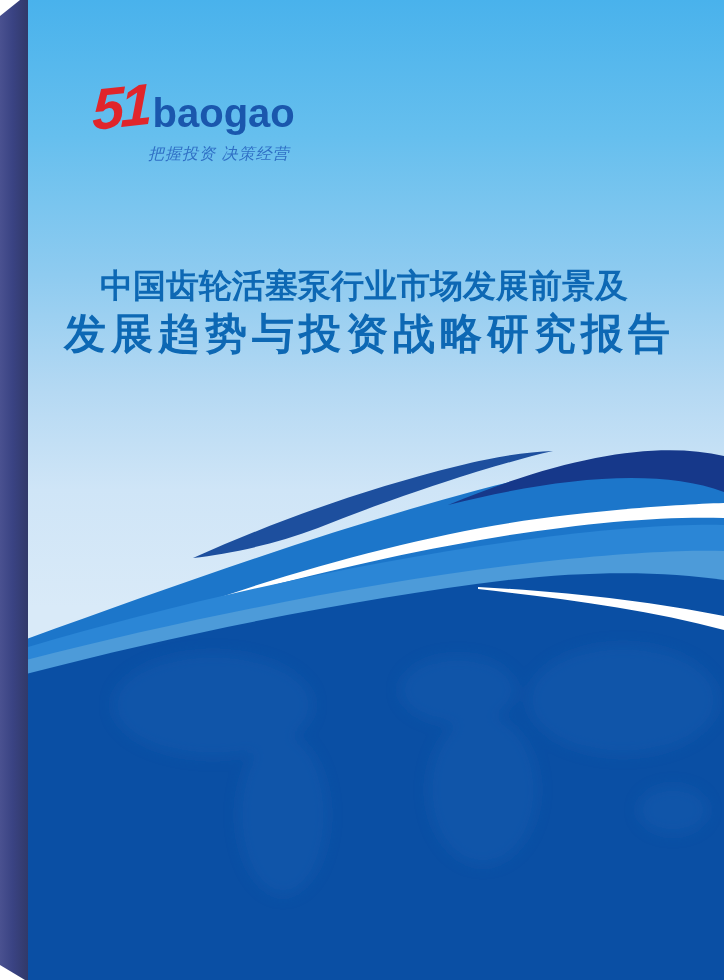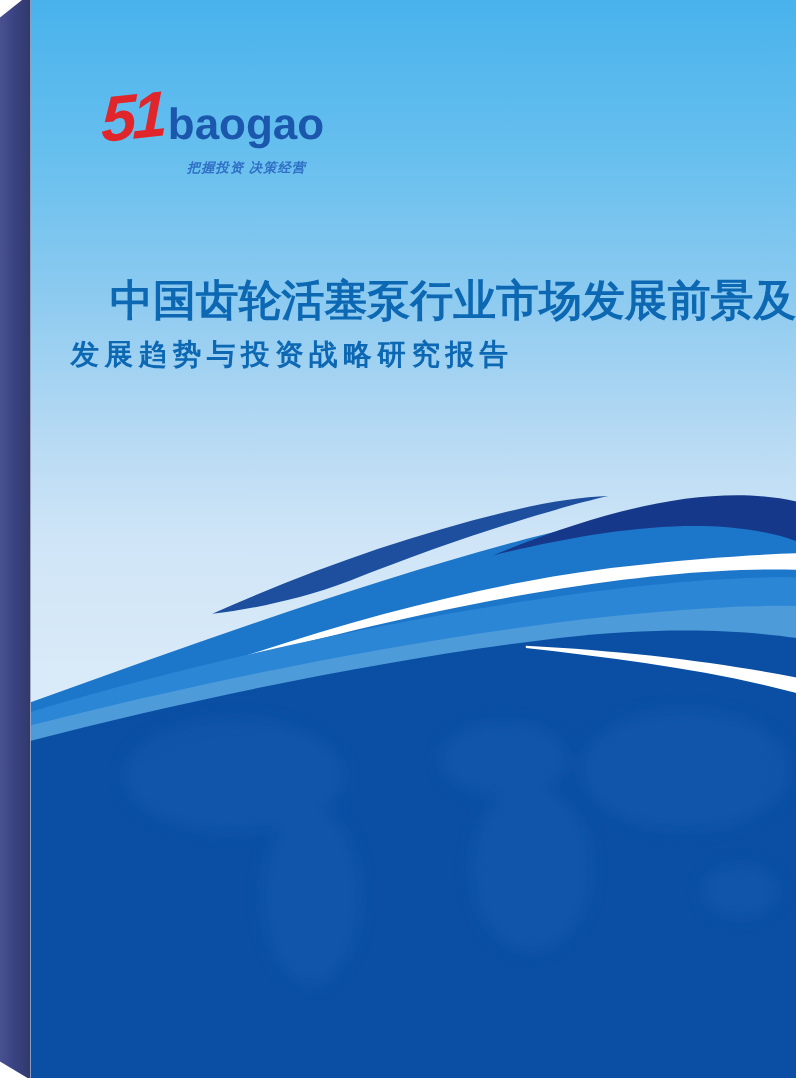--- a/index.html
+++ b/index.html
@@ -43,34 +43,34 @@
     margin-right:4px;
   }
   .logo-name{
     font-size:40px;font-weight:bold;
     color:#1a57ad;
     letter-spacing:0px;
     line-height:1;
   }
   .logo-tagline{
     margin-top:8px;
-    margin-left:78px;
-    font-size:12px;font-weight:bold;font-style:italic;
+    margin-left:56px;
+    font-size:16px;font-weight:normal;font-style:italic;
     color:#2f6fc5;
     letter-spacing:1px;
   }
 
   
   .title{
     position:absolute;left:36px;top:250px;width:640px;
     color:#0d68b4;font-weight:bold;
     line-height:48px;
   }
-  .title-line1{font-size:39px;margin-left:36px;letter-spacing:0px;white-space:nowrap;}
-  .title-line2{font-size:26px;letter-spacing:5px;white-space:nowrap;}
+  .title-line1{font-size:33px;margin-left:36px;letter-spacing:0px;white-space:nowrap;margin-top:12px;}
+  .title-line2{font-size:42px;letter-spacing:5px;white-space:nowrap;}
 </style>
 </head>
 <body>
 
 <div class="spine"></div>
 
 <div class="cover">
 
   <svg class="waves" width="696" height="980" viewBox="0 0 696 980" xmlns="http://www.w3.org/2000/svg">
     <defs>

